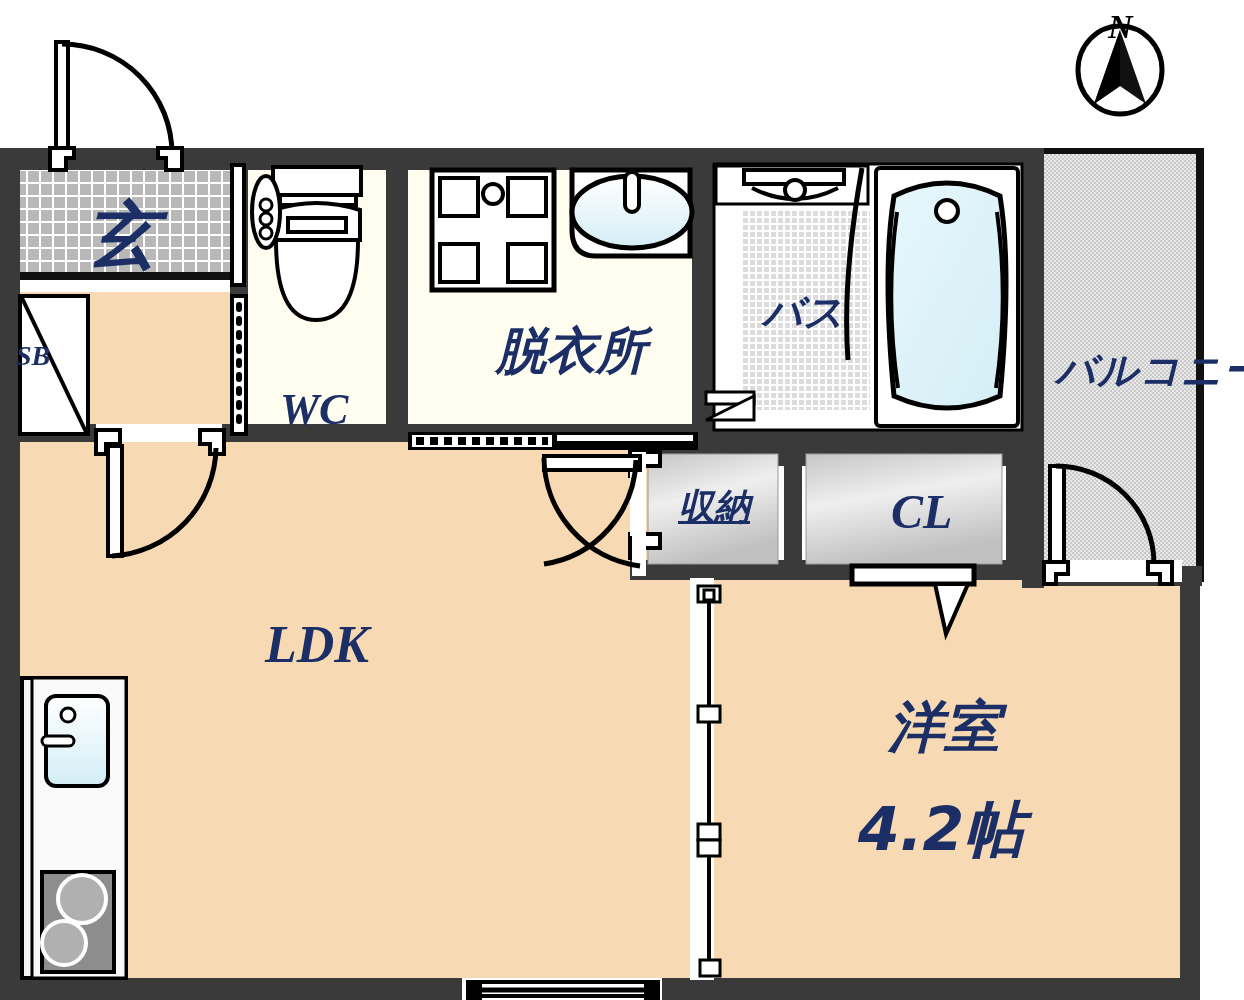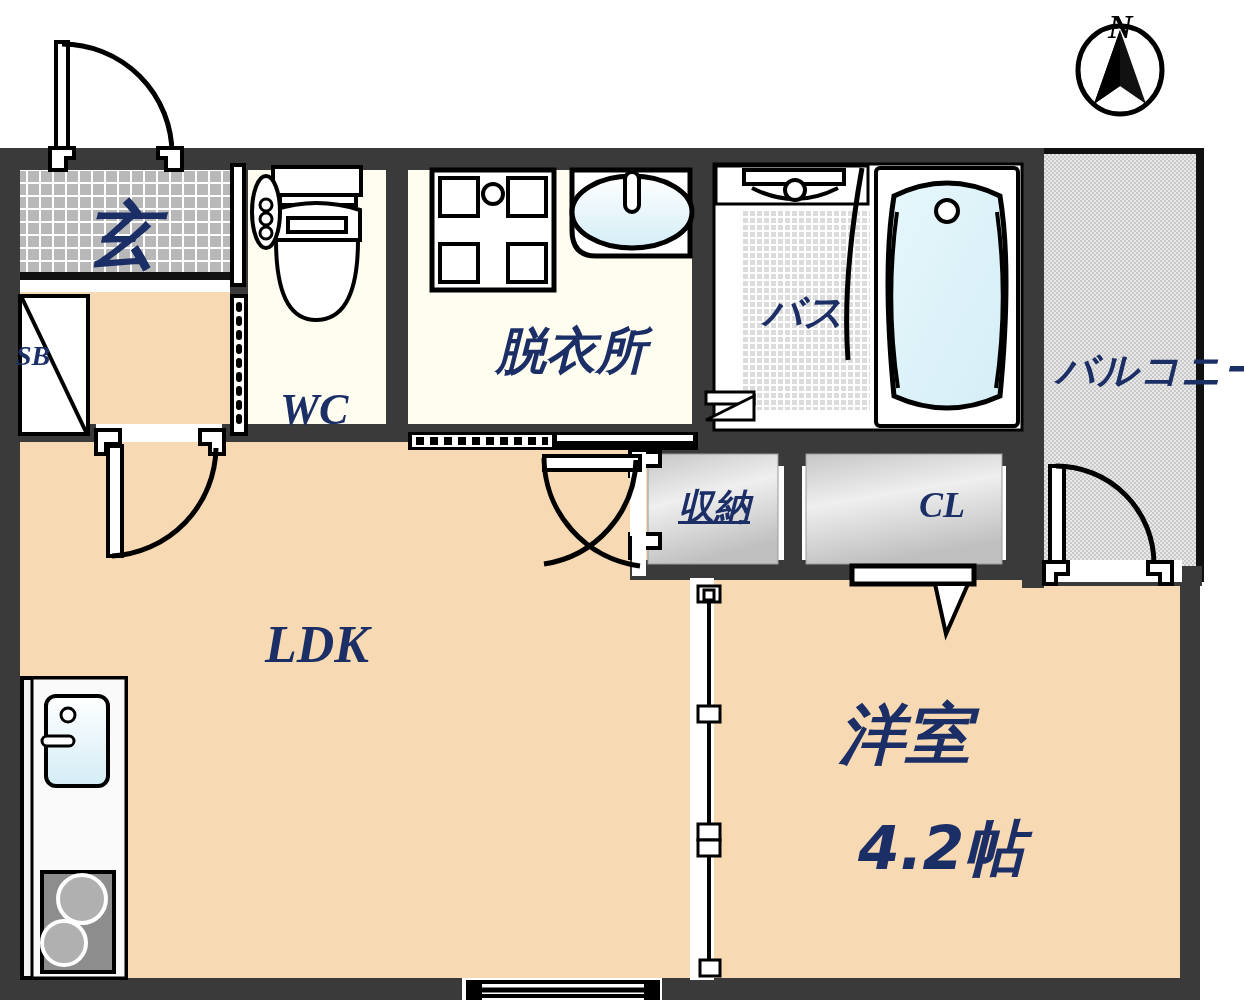--- a/index.html
+++ b/index.html
@@ -9,25 +9,25 @@
   .lbl{position:absolute;color:#1b2f66;font-weight:bold;white-space:nowrap;pointer-events:none;}
   .lbl-serif{font-family:"Liberation Serif", serif;font-style:italic;}
   .lbl-jp{font-family:"DejaVu Sans", sans-serif;font-style:italic;font-weight:bold;}
   #lbl-genkan{left:86px;top:188px;font-size:72px;}
   #lbl-sb{left:16px;top:340px;font-size:28px;}
   #lbl-wc{left:280px;top:348px;font-size:44px;margin-top:36px;}
   #lbl-datsui{left:496px;top:318px;font-size:50px;}
   #lbl-bath{left:762px;top:285px;font-size:40px;}
   #lbl-balcony{left:1055px;top:343px;font-size:40px;letter-spacing:1px;}
   #lbl-shuno{left:678px;top:483px;font-size:36px;text-decoration:underline;}
-  #lbl-cl{left:919px;top:484px;font-size:36px;}
+  #lbl-cl{left:891px;top:484px;font-size:48px;}
   #lbl-ldk1{left:265px;top:615px;font-size:52px;}
   #lbl-ldk2{left:263px;top:718px;font-size:64px;}
-  #lbl-yo1{left:839px;top:690px;font-size:66px;}
-  #lbl-yo2{left:858px;top:790px;font-size:60px;margin-top:19px;}
+  #lbl-yo1{left:888px;top:690px;font-size:56px;}
+  #lbl-yo2{left:858px;top:790px;font-size:60px;}
   #lbl-n{left:1108px;top:8px;font-size:34px;color:#000;font-family:"Liberation Serif",serif;font-style:italic;font-weight:bold;}
 </style>
 </head>
 <body>
 
 <div id="stage">
 
 <svg id="plan" viewBox="0 0 1244 1000">
   <defs>
     <pattern id="tileGray" width="13" height="13" patternUnits="userSpaceOnUse">

